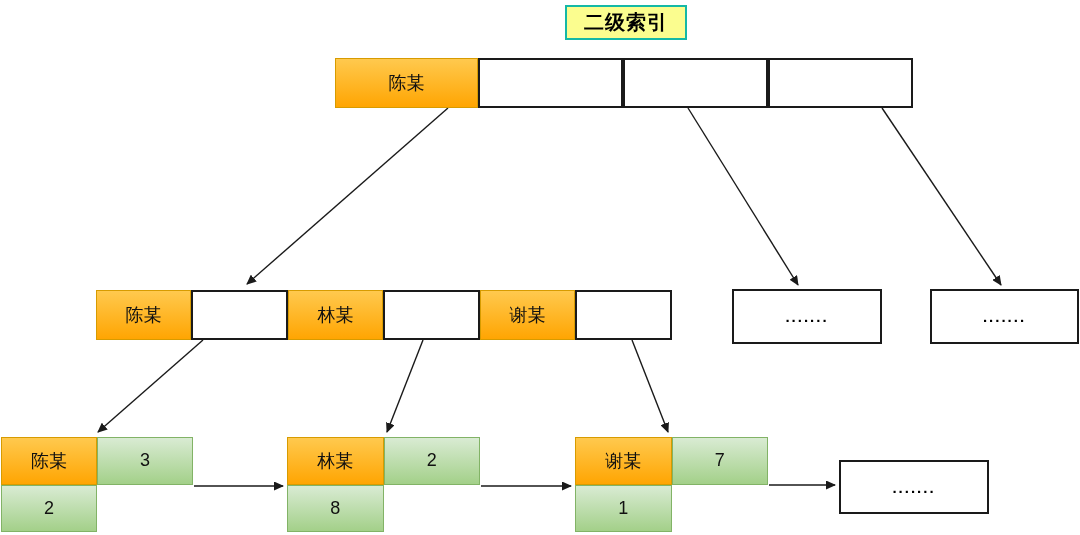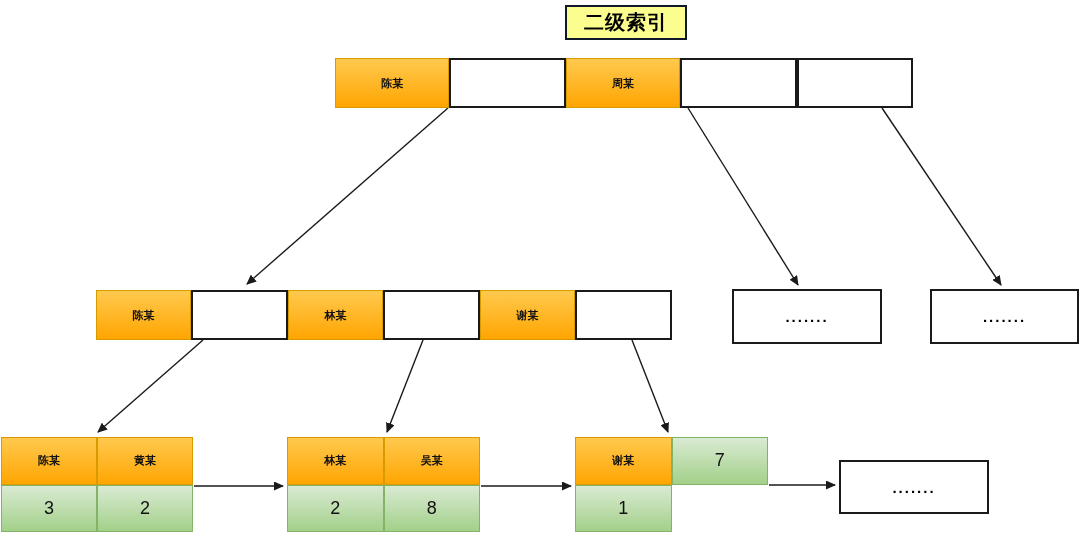--- a/index.html
+++ b/index.html
@@ -3,28 +3,28 @@
 <meta charset="utf-8">
 <style>
   html,body{margin:0;padding:0;background:#ffffff;}
   .canvas{
     position:relative;width:1080px;height:535px;background:#ffffff;overflow:hidden;
     font-family:"Liberation Sans",sans-serif;
   }
   .arrow-layer{position:absolute;left:0;top:0;width:1080px;height:535px;pointer-events:none;}
   .title-box{
     position:absolute;left:565px;top:5px;width:118px;height:31px;
-    background:#fbfd8f;border:2px solid #0f172a;
+    background:#fbfd8f;border:2px solid #14b8a6;
     display:flex;align-items:center;justify-content:center;
     font-size:20px;font-weight:bold;color:#000;letter-spacing:1px;
   }
   .node-row{position:absolute;display:flex;}
   .cell{
     box-sizing:border-box;display:flex;align-items:center;justify-content:center;
-    font-size:11px;font-weight:700;color:#111;
+    font-size:18px;font-weight:400;color:#111;
   }
   .cell.key{
     background:linear-gradient(180deg,#ffc94e 0%,#ffa502 100%);
     border:1px solid #d79b00;
   }
   .cell.ptr{
     background:#ffffff;border:2px solid #1a1a1a;
   }
   .node-row .cell{flex:1 1 0;}
   .ellipsis-box{
@@ -62,47 +62,44 @@
       <path d="M481,486 L571,486" marker-end="url(#ah)"></path>
       <path d="M769,485 L835,485" marker-end="url(#ah)"></path>
     </g>
   </svg>
 
   <div class="title-box">二级索引</div>
 
   <div class="node-row" style="left:335px;top:58px;width:578px;height:50px;">
     <div class="cell key">陈某</div>
     <div class="cell ptr"></div>
-    <div class="cell key">周某</div>
     <div class="cell ptr"></div>
     <div class="cell ptr"></div>
   </div>
 
   <div class="node-row" style="left:96px;top:290px;width:576px;height:50px;">
     <div class="cell key">陈某</div>
     <div class="cell ptr"></div>
     <div class="cell key">林某</div>
     <div class="cell ptr"></div>
     <div class="cell key">谢某</div>
     <div class="cell ptr"></div>
   </div>
 
   <div class="ellipsis-box" style="left:732px;top:289px;width:146px;height:51px;">.......</div>
   <div class="ellipsis-box" style="left:930px;top:289px;width:145px;height:51px;">.......</div>
 
   <div class="leaf" style="left:1px;top:437px;width:192px;height:95px;">
     <div class="cell key">陈某</div>
-    <div class="cell key">黄某</div>
     <div class="cell val">3</div>
     <div class="cell val">2</div>
   </div>
 
   <div class="leaf" style="left:287px;top:437px;width:193px;height:95px;">
     <div class="cell key">林某</div>
-    <div class="cell key">吴某</div>
     <div class="cell val">2</div>
     <div class="cell val">8</div>
   </div>
 
   <div class="leaf" style="left:575px;top:437px;width:193px;height:95px;">
     <div class="cell key">谢某</div>
     <div class="cell val">7</div>
     <div class="cell val">1</div>
   </div>
 

